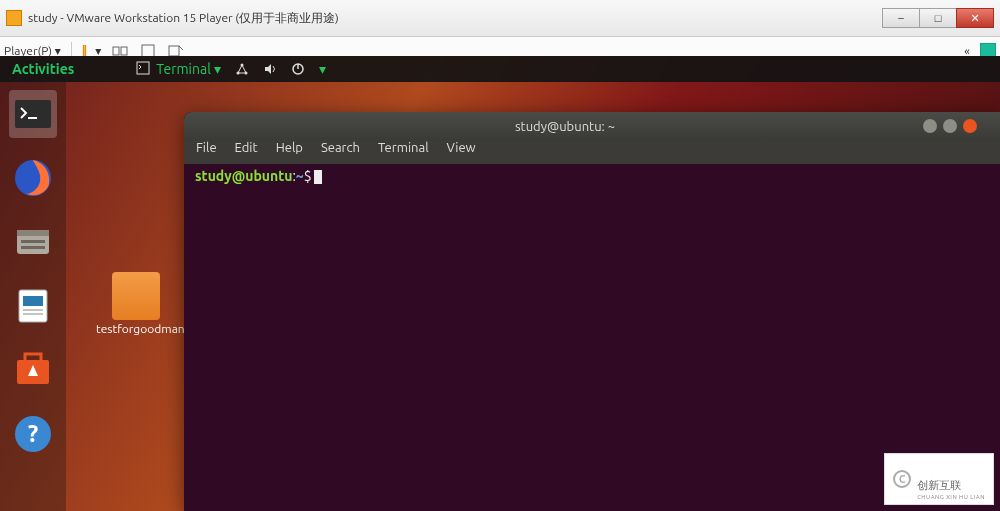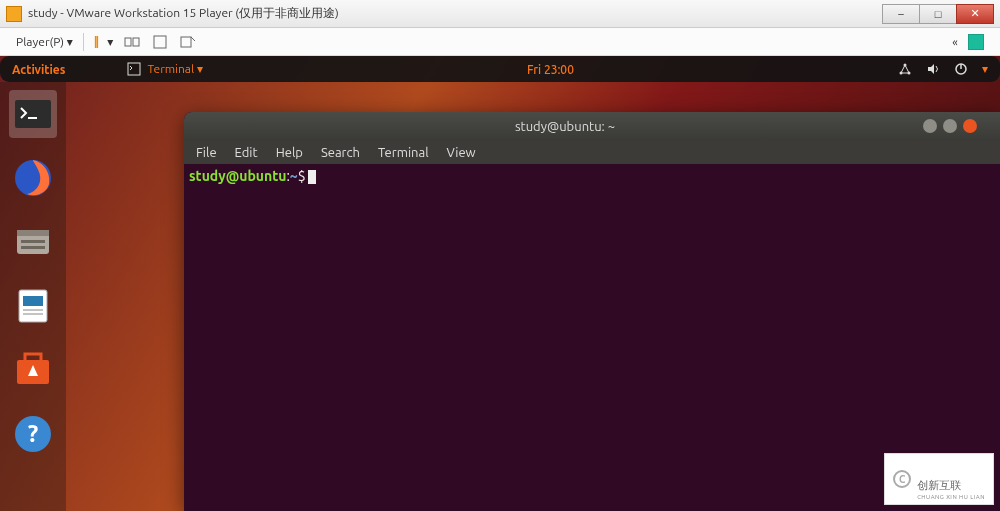--- a/index.html
+++ b/index.html
@@ -1,40 +1,40 @@
 <!DOCTYPE html>
 <html><head>
 <meta charset="utf-8">
 <style>
   * { box-sizing: border-box; margin: 0; padding: 0; font-family: "Segoe UI", Ubuntu, sans-serif; }
   body { width: 1000px; height: 511px; background: #fff; overflow: hidden; position: relative; }
 
   
-  .win-titlebar { height: 28px; background: linear-gradient(#f8f8f8,#e8e8e8); border-bottom: 1px solid #ccc; display:flex; align-items:center; padding: 0 6px; gap:6px; }
+  .win-titlebar { height: 37px; background: linear-gradient(#f8f8f8,#e8e8e8); border-bottom: 1px solid #ccc; display:flex; align-items:center; padding: 0 6px; gap:6px; }
   .win-titlebar .app-icon { width:16px; height:16px; background:#f5a623; border:1px solid #cc7a00; }
   .win-title { font-size:12px; color:#333; flex:1; white-space:nowrap; overflow:hidden; text-overflow:ellipsis; }
   .win-ctrl { display:flex; gap:0; }
   .win-ctrl div { width:38px; height:20px; border:1px solid #a0a0a0; background:linear-gradient(#f5f5f5,#ddd); display:flex; align-items:center; justify-content:center; font-size:11px; color:#333; margin-left:-1px;}
   .win-ctrl .close { background:linear-gradient(#e87b6b,#c0392b); color:#fff; border-color:#a03020;}
   
   
-  .vm-toolbar { height:28px; background:#fbfbfb; border-bottom:1px solid #ddd; display:flex; align-items:center; padding:0 16px; gap:10px; font-size:12px; color:#333;}
+  .vm-toolbar { height:28px; background:#fbfbfb; border-bottom:1px solid #ddd; display:flex; align-items:center; padding:0 4px; gap:10px; font-size:12px; color:#333;}
   .vm-toolbar .sep { width:1px; height:18px; background:#ccc; }
   .vm-toolbar .pause { color:#f08c00; font-weight:bold; letter-spacing:-2px; }
   .vm-toolbar .tool-icon { width:18px; height:18px; display:inline-flex; align-items:center; justify-content:center; color:#555; }
   .vm-toolbar .spacer { flex:1; }
   .vm-toolbar .note-icon { width:16px; height:16px; background:#1abc9c; border:1px solid #16a085; }
   
   
   .vm-area { position:absolute; top:56px; left:0; right:0; bottom:0; background: linear-gradient(120deg,#6b1d1d 0%, #b04a1e 35%, #821818 55%, #3a0f10 100%); display:flex; flex-direction:column;}
   
   
-  .ubar { height:26px; background:rgba(20,20,20,0.92); color:#f97316; display:flex; align-items:center; font-size:12px; padding:0 12px; gap:14px;border-radius:9px;}
+  .ubar { height:26px; background:rgba(20,20,20,0.92); color:#22c55e; display:flex; align-items:center; font-size:14px; padding:0 12px; gap:14px;}
   .ubar .activities { font-weight:600; }
-  .ubar .term-menu { display:flex; align-items:center; gap:6px;padding-left:48px;}
+  .ubar .term-menu { display:flex; align-items:flex-start; gap:6px;padding-left:48px;}
   .ubar .center { flex:1; text-align:center; font-weight:500;}
   .ubar .tray { display:flex; gap:14px; align-items:center;}
   .ubar svg { fill:#ddd; }
   
   
   .desktop { flex:1; position:relative; }
   .dock { position:absolute; left:0; top:0; bottom:0; width:66px; background:rgba(30,20,20,0.35); display:flex; flex-direction:column; align-items:center; padding-top:8px; gap:16px;}
   .dock-item { width:48px; height:48px; border-radius:4px; display:flex; align-items:center; justify-content:center; position:relative;}
   .dock-item.active { background:rgba(255,255,255,0.22); }
   
@@ -44,22 +44,22 @@
   .trash-glyph { background:linear-gradient(#d64a3a,#a02e22); border-radius:6px 6px 8px 8px;}
   .folder-glyph { background:linear-gradient(#f39c47,#e67e22); border-radius:2px;}
   
   
   .term-win { position:absolute; left:184px; right:0; top:30px; bottom:0; background:#2c001e; border-top-left-radius:8px; box-shadow:0 4px 20px rgba(0,0,0,0.5); display:flex; flex-direction:column; overflow:hidden;}
   .term-title { height:28px; background:linear-gradient(#4a4a46,#3a3a36); display:flex; align-items:center; color:#ddd; font-size:13px; padding:0 23px;}
   .term-title .t { flex:1; text-align:center;}
   .term-title .wbtns { display:flex; gap:6px;}
   .term-title .wbtn { width:14px; height:14px; border-radius:50%; }
   .wbtn.min{background:#8e8e86;} .wbtn.max{background:#8e8e86;} .wbtn.cls{background:#e95420;}
-  .term-menu2 { height:24px; background:#3d3b38; display:flex; align-items:center; gap:18px; padding:0 12px; color:#ddd; font-size:13px;}
-  .term-body { flex:1; background:#300a24; padding:4px 5px; font-family:"Ubuntu Mono","Courier New",monospace; font-size:14px; color:#eee;}
+  .term-menu2 { height:24px; background:#3d3b38; display:flex; align-items:flex-start; gap:18px; padding:0 12px; color:#ddd; font-size:13px;}
+  .term-body { flex:1; background:#300a24; padding:4px 11px; font-family:"Ubuntu Mono","Courier New",monospace; font-size:14px; color:#eee;}
   .prompt-user{color:#8ae234; font-weight:bold;} .prompt-path{color:#729fcf; font-weight:bold;} .cursor{ display:inline-block; width:8px; height:14px; background:#eee; vertical-align:middle; margin-left:2px;}
   
   
   .watermark { position:absolute; right:6px; bottom:6px; background:#fff; border:1px solid #ddd; padding:4px 8px; font-size:10px; color:#888; display:flex; align-items:center; gap:6px;}
   .watermark .logo{ width:18px;height:18px;border:2px solid #aaa;border-radius:50%;display:flex;align-items:center;justify-content:center;color:#aaa;font-weight:bold;}
 </style>
 </head>
 <body>
 
 <div class="win-titlebar">
@@ -103,21 +103,20 @@
 
   <div class="ubar">
     <span class="activities">Activities</span>
     <span class="term-menu">
       <svg width="14" height="14" viewBox="0 0 14 14">
           <rect x="1" y="1" width="12" height="12" fill="none" stroke="#ddd"></rect>
           <path d="M3 4 L5 6 L3 8" fill="none" stroke="#ddd"></path>
         </svg>
       <span>Terminal ▾</span>
     </span>
-    <span class="center">Fri 23:00</span>
     <span class="tray">
       <svg width="14" height="14" viewBox="0 0 14 14">
           <circle cx="3" cy="11" r="1.5"></circle>
           <circle cx="11" cy="11" r="1.5"></circle>
           <circle cx="7" cy="3" r="1.5"></circle>
           <path d="M7 3 L3 11 M7 3 L11 11 M3 11 L11 11" stroke="#ddd" fill="none"></path>
         </svg>
       <svg width="14" height="14" viewBox="0 0 14 14">
           <path d="M2 5 L5 5 L8 2 L8 12 L5 9 L2 9 Z"></path>
           <path d="M10 4 Q13 7 10 10" fill="none" stroke="#ddd"></path>
@@ -170,20 +169,24 @@
           </svg>
       </div>
       <div class="dock-item">
         <svg width="40" height="40" viewBox="0 0 40 40">
             <circle cx="20" cy="20" r="18" fill="#3a87d2"></circle>
             <text x="20" y="28" text-anchor="middle" font-size="24" fill="#fff" font-weight="bold">?</text>
           </svg>
       </div>
     </div>
 
+    <div class="dicon" style="left:96px; top:190px;">
+      <div class="glyph folder-glyph"></div>
+      <div>testforgoodman</div>
+    </div>
 
     <div class="term-win">
       <div class="term-title">
         <div class="t">study@ubuntu: ~</div>
         <div class="wbtns">
           <div class="wbtn min"></div>
           <div class="wbtn max"></div>
           <div class="wbtn cls"></div>
         </div>
       </div>

